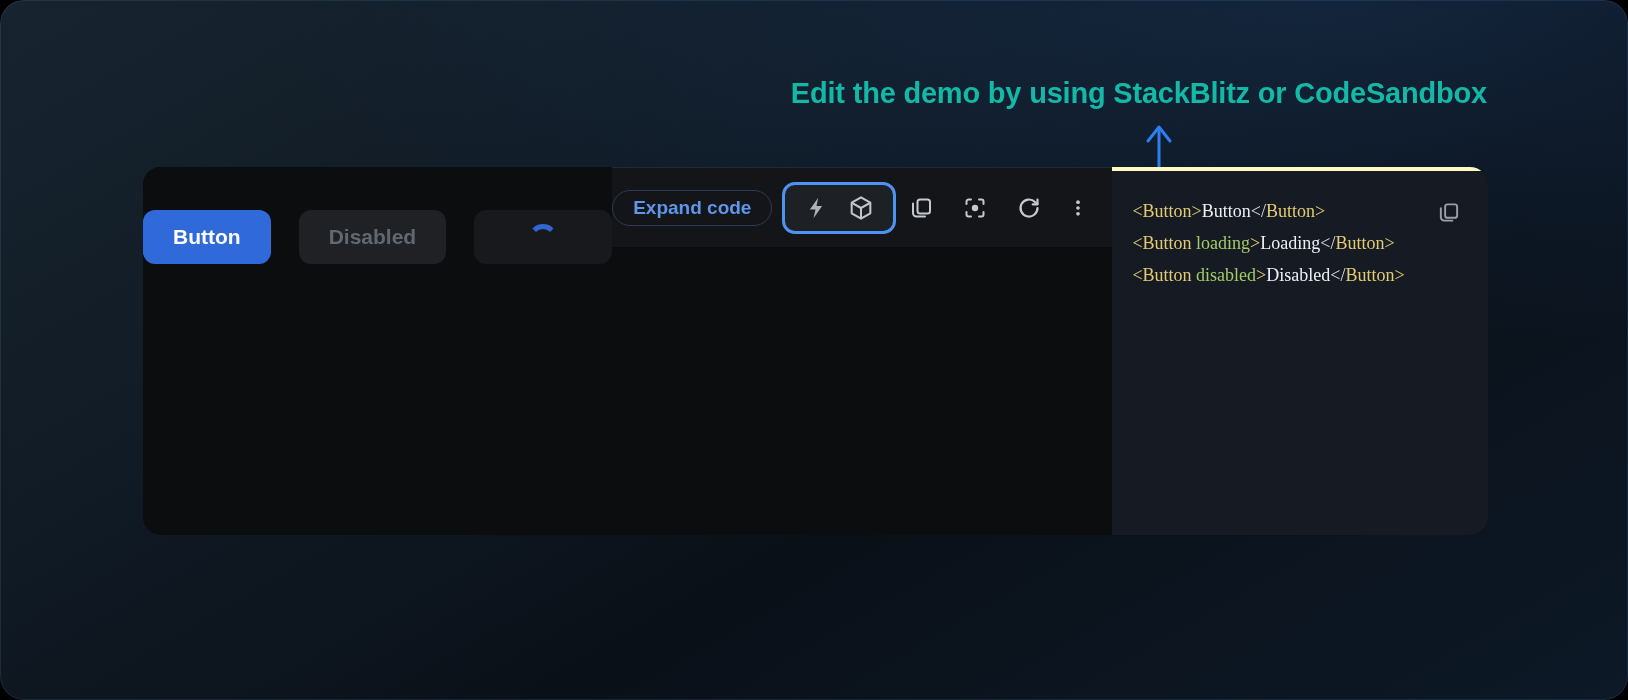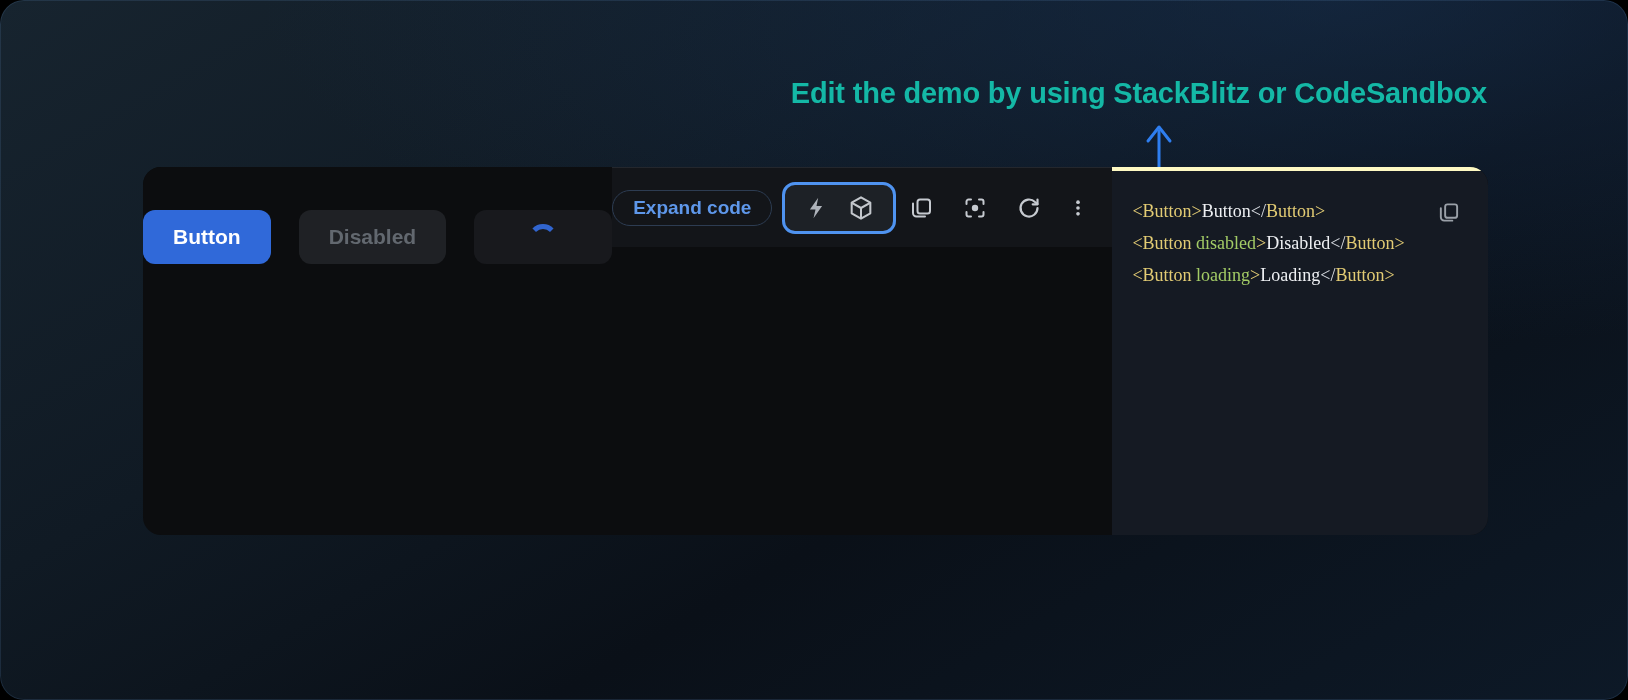--- a/index.html
+++ b/index.html
@@ -176,22 +176,22 @@
               <circle cx="12" cy="19" r="2.2"></circle>
           </svg>
         </span>
       </button>
     </div>
   </div>
 
   <div class="code-section">
     <div>
         <div class="code-line"><span class="tk-tag">&lt;</span><span class="tk-tag">Button</span><span class="tk-tag">&gt;</span><span class="tk-text">Button</span><span class="tk-punct">&lt;/</span><span class="tk-tag">Button</span><span class="tk-tag">&gt;</span></div>
+        <div class="code-line"><span class="tk-tag">&lt;</span><span class="tk-tag">Button</span><span class="tk-text"> </span><span class="tk-attr">loading</span><span class="tk-tag">&gt;</span><span class="tk-text">Loading</span><span class="tk-punct">&lt;/</span><span class="tk-tag">Button</span><span class="tk-tag">&gt;</span></div>
         <div class="code-line"><span class="tk-tag">&lt;</span><span class="tk-tag">Button</span><span class="tk-text"> </span><span class="tk-attr">disabled</span><span class="tk-tag">&gt;</span><span class="tk-text">Disabled</span><span class="tk-punct">&lt;/</span><span class="tk-tag">Button</span><span class="tk-tag">&gt;</span></div>
-        <div class="code-line"><span class="tk-tag">&lt;</span><span class="tk-tag">Button</span><span class="tk-text"> </span><span class="tk-attr">loading</span><span class="tk-tag">&gt;</span><span class="tk-text">Loading</span><span class="tk-punct">&lt;/</span><span class="tk-tag">Button</span><span class="tk-tag">&gt;</span></div>
       </div>
     <button class="code-copy">
       <span>
         <svg width="23" height="23" viewBox="0 0 24 24" fill="none" stroke="currentColor" stroke-width="2" stroke-linecap="round" stroke-linejoin="round">
           <rect x="8.5" y="3.5" width="12.5" height="14" rx="2.5"></rect>
           <path d="M4 7.5 V17 a3.5 3.5 0 0 0 3.5 3.5 H16"></path>
         </svg>
       </span>
     </button>
   </div>

